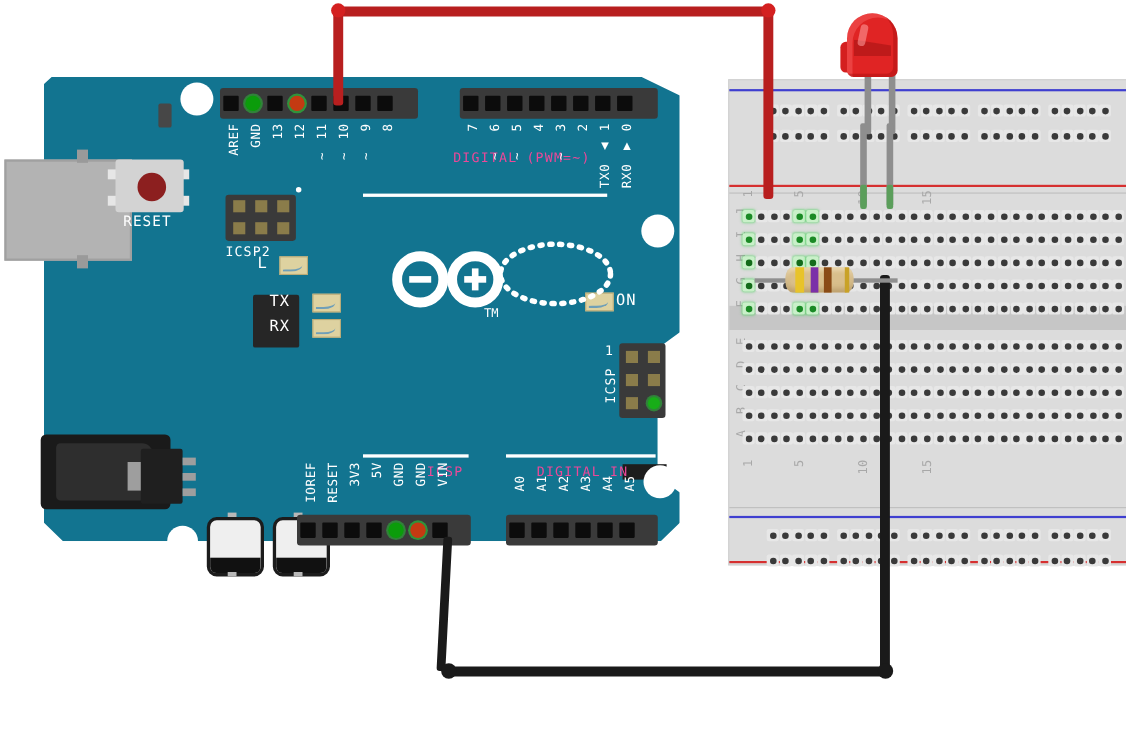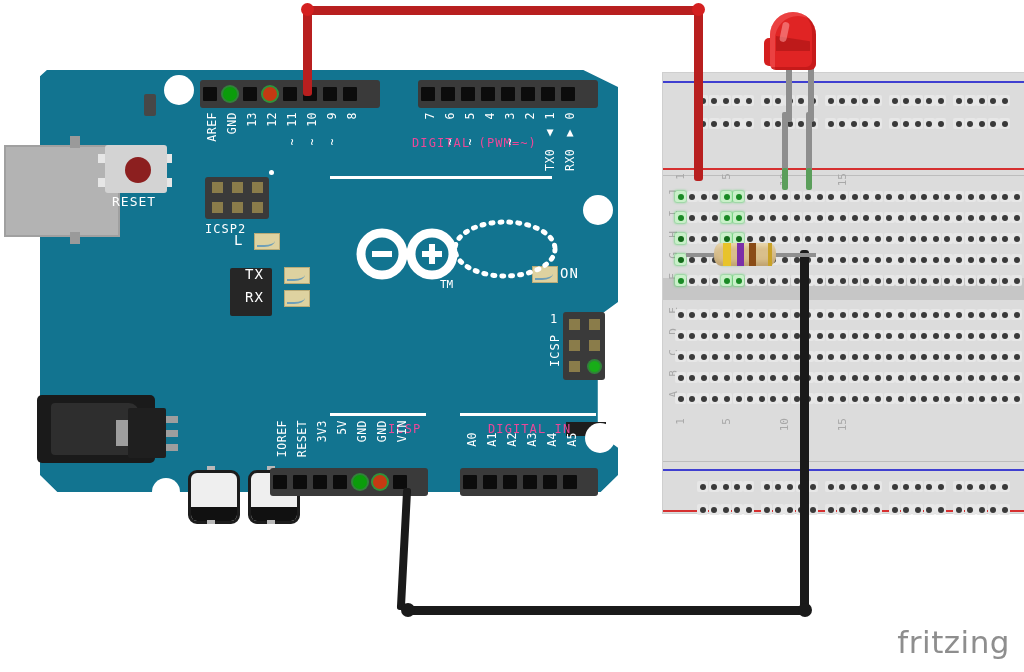--- a/index.html
+++ b/index.html
@@ -1030,15 +1030,14 @@
   <div>
     <div class="res-wire" style="left:686px; top:253px; width:130px;"></div>
     <div class="res-body" style="left:714px; top:243px; width:62px; height:23px;">
       <div class="res-band" style="left:9px;  width:8px; background:#e8c32a;"></div>
       <div class="res-band" style="left:23px; width:7px; background:#7b2fa8;"></div>
       <div class="res-band" style="left:35px; width:7px; background:#8a4b16;"></div>
       <div class="res-band" style="left:54px; width:4px; background:#c9a227;"></div>
     </div>
   </div>
 
-  <div class="abs" id="fritzing-logo">fritzing</div>
 
 </div>
 
 </body></html>

